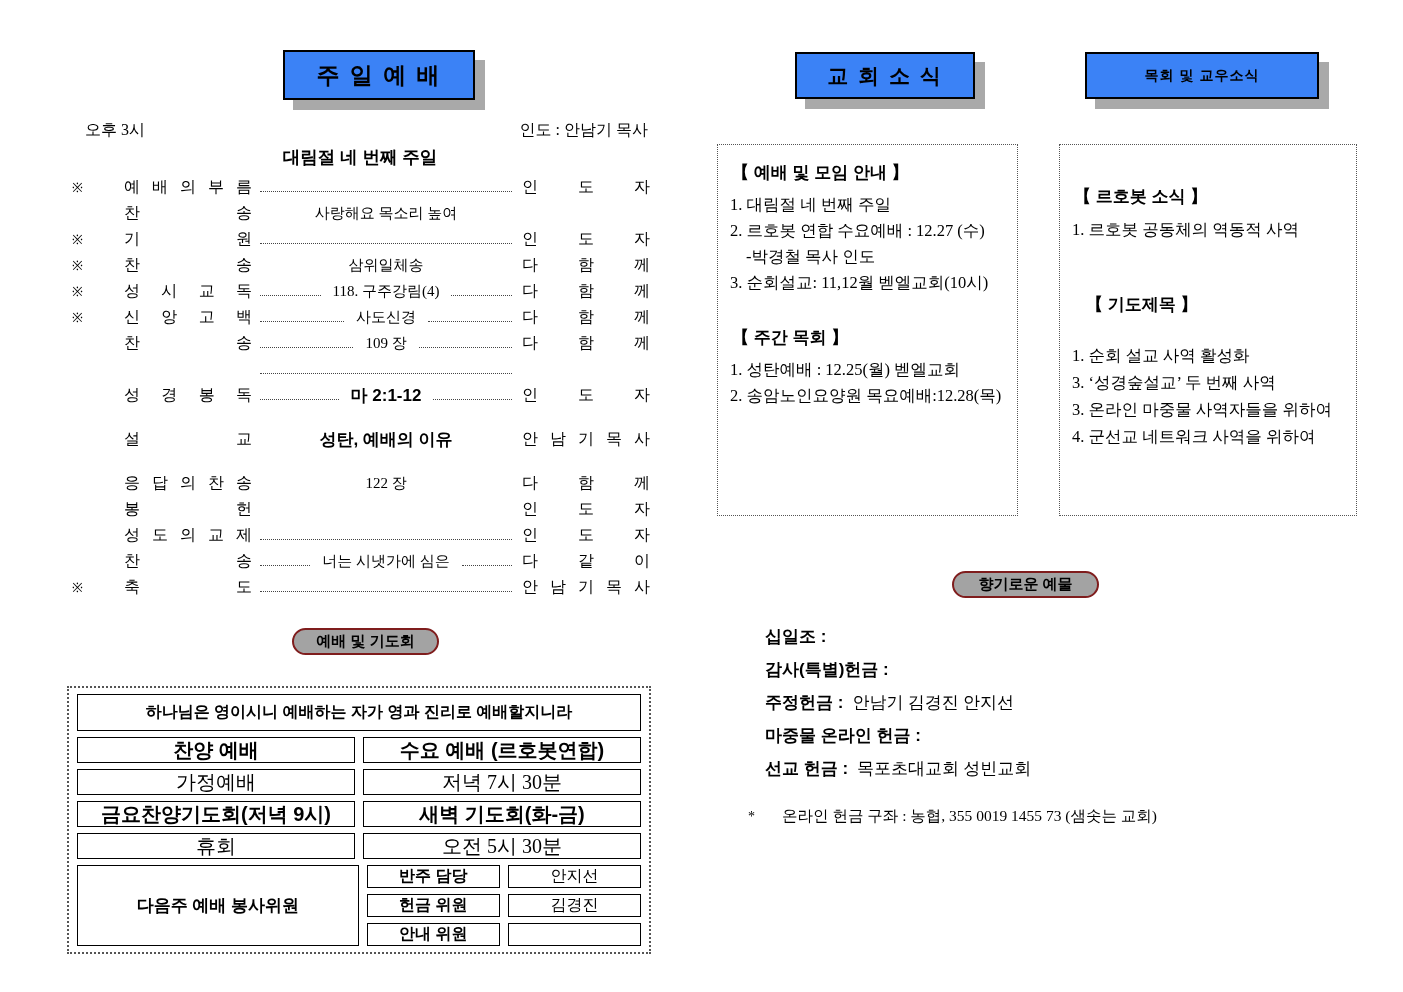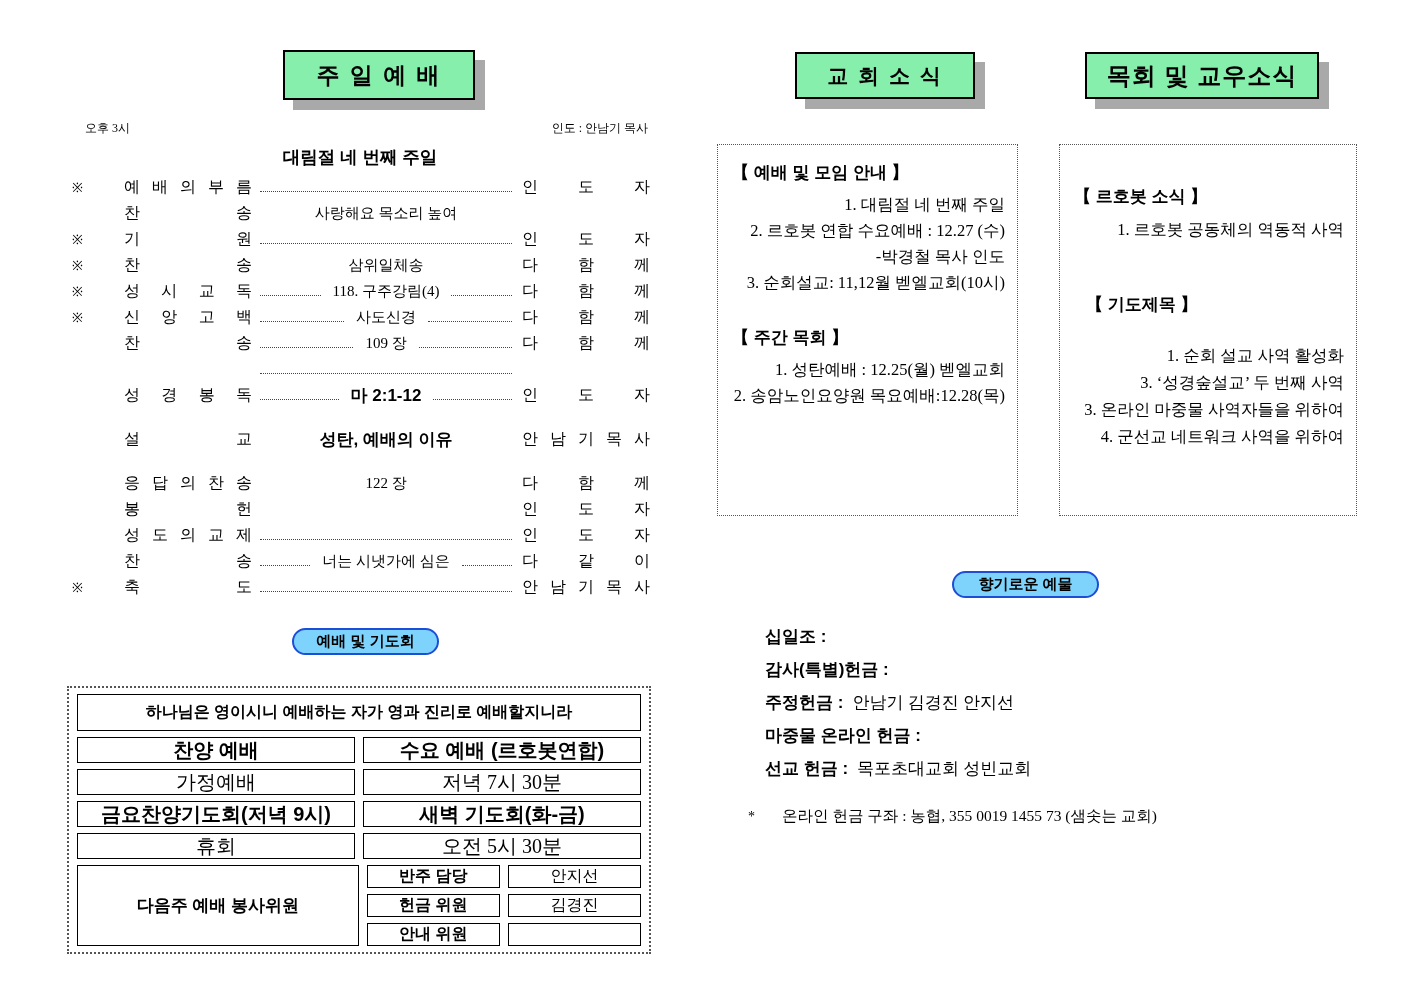--- a/index.html
+++ b/index.html
@@ -6,52 +6,52 @@
   html,body { background:#e9e9e9; }
   .page {
     position:relative; width:1403px; height:992px; margin:0 auto;
     background:#ffffff; color:#000;
     font-family:"Liberation Serif","DejaVu Serif",serif;
     overflow:hidden;
   }
 
   
   .hdr-box {
-    position:absolute; background:#86efac; border:2px solid #000;
+    position:absolute; background:#3b82f6; border:2px solid #000;
     box-shadow:10px 10px 0 #a9a9a9;
     display:flex; align-items:center; justify-content:center;
     font-family:"Liberation Sans","DejaVu Sans",sans-serif;
     font-weight:bold; letter-spacing:2px; white-space:nowrap;
   }
   #hdr-worship  { left:283px; top:50px;  width:192px; height:50px; font-size:23px; }
   #hdr-news     { left:795px; top:52px;  width:180px; height:47px; font-size:21px; }
-  #hdr-pastoral { left:1085px; top:52px; width:234px; height:47px; font-size:24px; letter-spacing:1px; }
+  #hdr-pastoral { left:1085px; top:52px; width:234px; height:47px; font-size:14px; letter-spacing:1px; }
 
   
   .info-row { position:absolute; left:85px; top:120px; width:563px;
-              display:flex; justify-content:space-between; font-size:12px; }
+              display:flex; justify-content:space-between; font-size:16px; }
   .subtitle { position:absolute; left:70px; top:145px; width:580px; text-align:center;
               font-weight:bold; font-size:17.5px;
               font-family:"Liberation Sans","DejaVu Sans",sans-serif; }
   .worship-list { position:absolute; left:72px; top:174px; width:578px; }
   .wrow { display:flex; align-items:center; height:26px; font-size:16px; }
   .wrow.gap { margin-top:18px; }
   .wmark  { width:24px; flex:none; font-size:13px; }
   .wlabel { width:128px; flex:none; text-align:justify; text-align-last:justify;margin-left:28px; }
   .wmid   { flex:1; display:flex; align-items:center; margin:0 10px 0 8px; min-width:0; }
   .dotfill { flex:1; height:0; border-bottom:1.6px dotted #444; transform:translateY(4px); }
   .wcenter { padding:0 12px; font-size:15px; white-space:nowrap; text-align:center; }
   .plain-center { flex:1; text-align:center; font-size:15px; white-space:nowrap; }
   .c-bold { font-weight:bold; font-size:17px;
             font-family:"Liberation Sans","DejaVu Sans",sans-serif; }
   .wright { width:128px; flex:none; text-align:justify; text-align-last:justify; }
 
   
   .pill {
-    position:absolute; border:2px solid #1d4ed8; border-radius:14px; background:#7dd3fc;
+    position:absolute; border:2px solid #7f1d1d; border-radius:14px; background:#a3a3a3;
     display:flex; align-items:center; justify-content:center;
     font-weight:bold; font-size:15px; white-space:nowrap;
     font-family:"Liberation Sans","DejaVu Sans",sans-serif;
   }
   #pill-prayer   { left:292px; top:628px; width:147px; height:27px; }
   #pill-offering { left:952px; top:571px; width:147px; height:27px; }
 
   
   #schedule {
     position:absolute; left:67px; top:686px; width:584px; height:268px;
@@ -74,21 +74,21 @@
   .crow .role { flex:1; font-weight:bold; font-size:16px;
            font-family:"Liberation Sans","DejaVu Sans",sans-serif; }
   .crow .name { flex:1; font-size:16px; }
 
   
   .dotted-box { position:absolute; border:1.6px dotted #555; padding:14px 12px; }
   #news-box     { left:717px;  top:144px; width:301px; height:372px; }
   #pastoral-box { left:1059px; top:144px; width:298px; height:372px; }
   .sec-title { font-weight:bold; font-size:17px; white-space:nowrap;
                font-family:"Liberation Sans","DejaVu Sans",sans-serif; }
-  .sec-item  { font-size:16.5px; line-height:26px; white-space:nowrap;text-align:right; }
+  .sec-item  { font-size:16.5px; line-height:26px; white-space:nowrap; }
   .sec-item.indent { padding-left:16px; }
   #news-box .sec-title { margin:2px 0 8px 2px; }
   #news-box .sec-title.second { margin-top:30px; }
   #pastoral-box .sec-title.first  { margin:26px 0 8px 2px; }
   #pastoral-box .sec-title.second { margin:50px 0 0 14px; }
   #pastoral-box .prayer-items { margin-top:26px; }
   #pastoral-box .sec-item { line-height:27px; }
 
   
   #offering-lines { position:absolute; left:765px; top:620px; }

